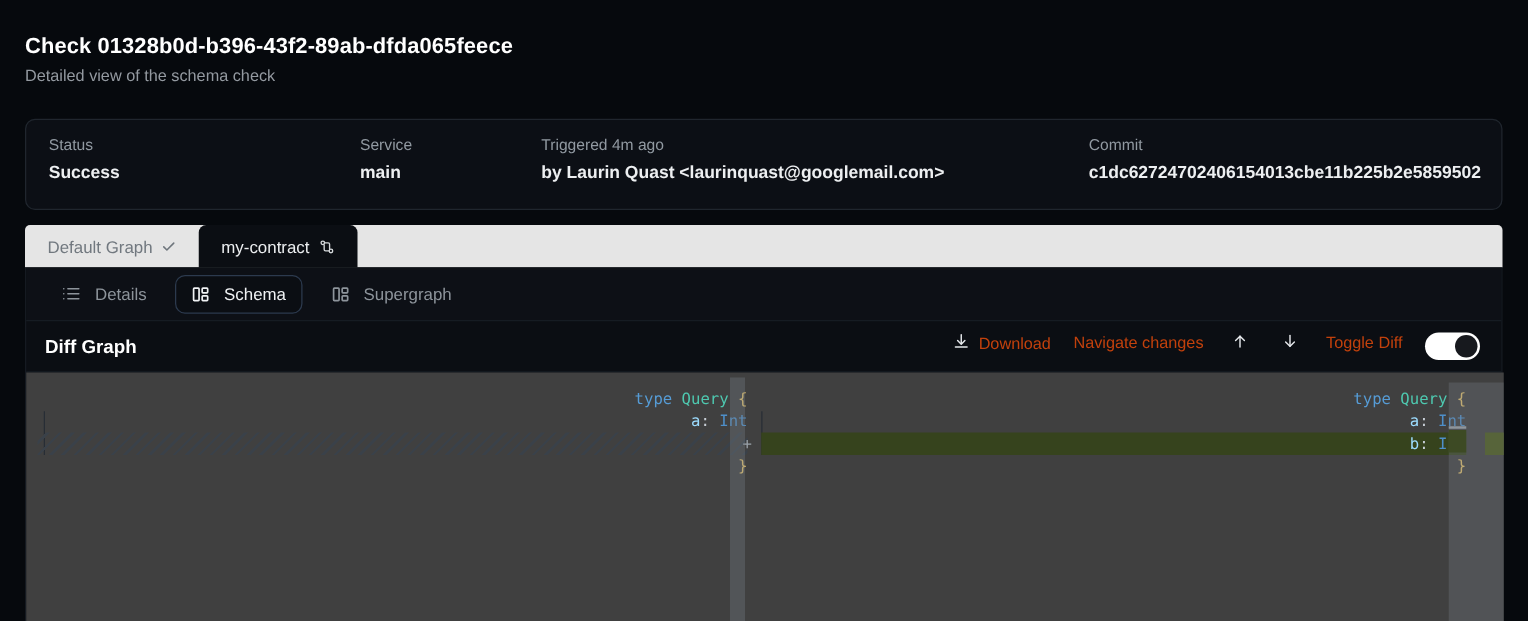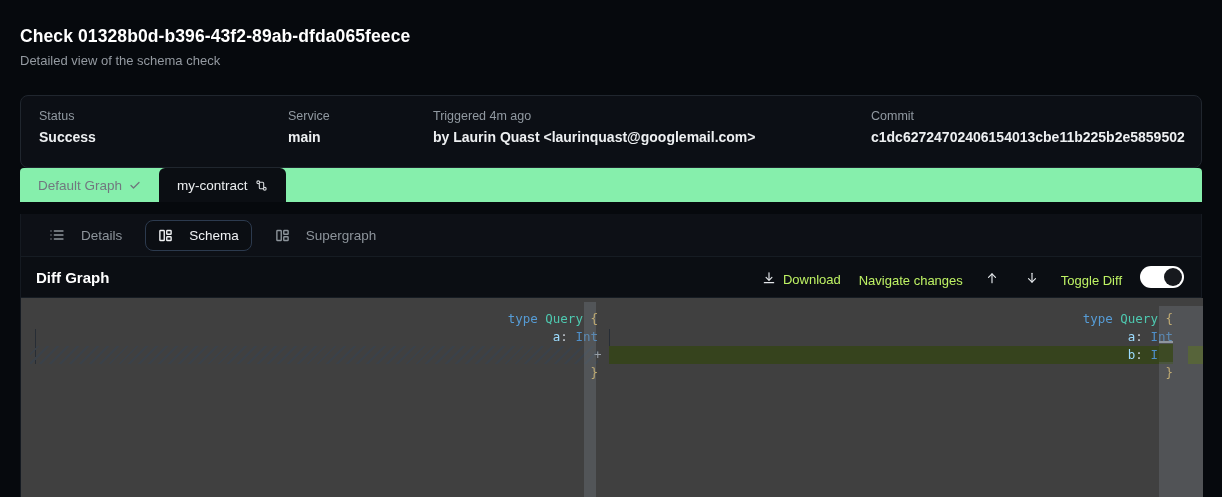--- a/index.html
+++ b/index.html
@@ -13,43 +13,43 @@
 
   
   .summary-card { position:absolute; left:20px; top:95px; width:1182px; height:73px;
     background:#0c0f15; border:1px solid #20262e; border-radius:8px; }
   .summary-col { position:absolute; top:13px; }
   .summary-col .label { font-size:12.5px; color:#9199a1; margin-bottom:6px; }
   .summary-col .value { font-size:14px; font-weight:600; color:#edeff1; }
   .col-status { left:18px; } .col-service { left:235px;margin-left:32px; } .col-triggered { left:412px; } .col-commit { left:850px; }
 
   
-  .graph-tabbar { position:absolute; left:20px; top:168px; width:1182px; height:34px;
-    background:#86efac; border-radius:4px 4px 0 0; display:flex; align-items:stretch; }
+  .graph-tabbar { position:absolute; left:20px; top:180px; width:1182px; height:34px;
+    background:#e5e5e5; border-radius:4px 4px 0 0; display:flex; align-items:stretch; }
   .graph-tab { display:flex; align-items:center; gap:7px; padding:0 18px; font-size:13.5px; color:#71787f; cursor:default; }
   .graph-tab.active { background:#0b0e13; color:#eceef0; border-radius:6px 6px 0 0; }
   .graph-tab .gicon { display:flex; align-items:center; }
 
   
   .content-card { position:absolute; left:20px; top:214px; width:1182px; height:283px;
     background:#0b0e13; border-left:1px solid #151a21; border-right:1px solid #151a21; }
 
   
   .view-tabs { position:absolute; left:0; top:0; width:100%; height:42px; background:#0d1016;
     display:flex; align-items:center; padding-left:15px; gap:10px; }
-  .view-tab { display:flex; align-items:center; gap:16px; padding:7px 12px; font-size:13.5px; color:#8d949b; border:1px solid transparent; border-radius:8px; }
+  .view-tab { display:flex; align-items:center; gap:11px; padding:7px 12px; font-size:13.5px; color:#8d949b; border:1px solid transparent; border-radius:8px; }
   .view-tab.active { color:#f0f2f4; border-color:#2c3a4e; background:#0b0e13;text-align:center; }
   .view-tab svg { display:block; }
 
   
   .diff-header { position:absolute; left:0; top:42px; width:100%; height:42px;
     border-top:1px solid #161c23; border-bottom:1px solid #161c23;
     display:flex; align-items:center; }
   .diff-title { margin-left:15px; font-size:15px; font-weight:700; color:#ffffff; }
-  .diff-controls { margin-left:auto; margin-right:17px; display:flex; align-items:flex-end; gap:18px; font-size:13px; color:#bef264; }
+  .diff-controls { margin-left:auto; margin-right:17px; display:flex; align-items:flex-start; gap:18px; font-size:13px; color:#c2410c; }
   .ctrl { display:flex; align-items:center; gap:7px; cursor:default; }
   .arrow-btn { display:flex; align-items:center; padding:0 4px; }
   .toggle { position:relative; width:44px; height:22px; background:#ffffff; border-radius:11px; }
   .toggle .knob { position:absolute; top:2px; right:2px; width:18px; height:18px; border-radius:50%; background:#17191e; }
 
   
   .editor { position:absolute; left:0; top:84px; width:1182px; height:199px; background:#404040;
     font-family:"DejaVu Sans Mono","Liberation Mono",monospace; font-size:12.5px;text-align:right; }
   .code-pane { position:absolute; top:12px; }
   .code-left { left:9px; width:568px; }

